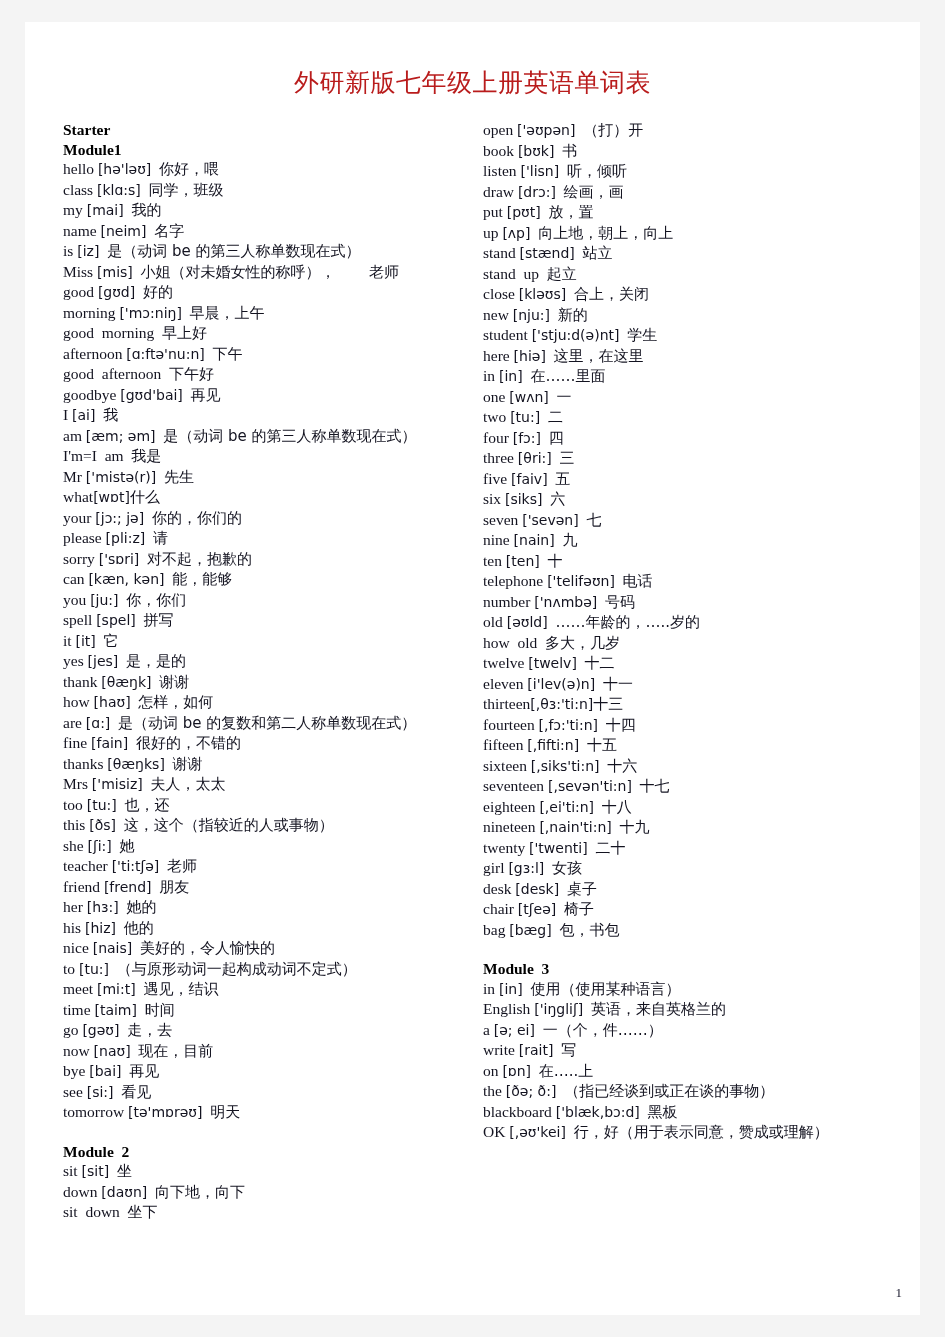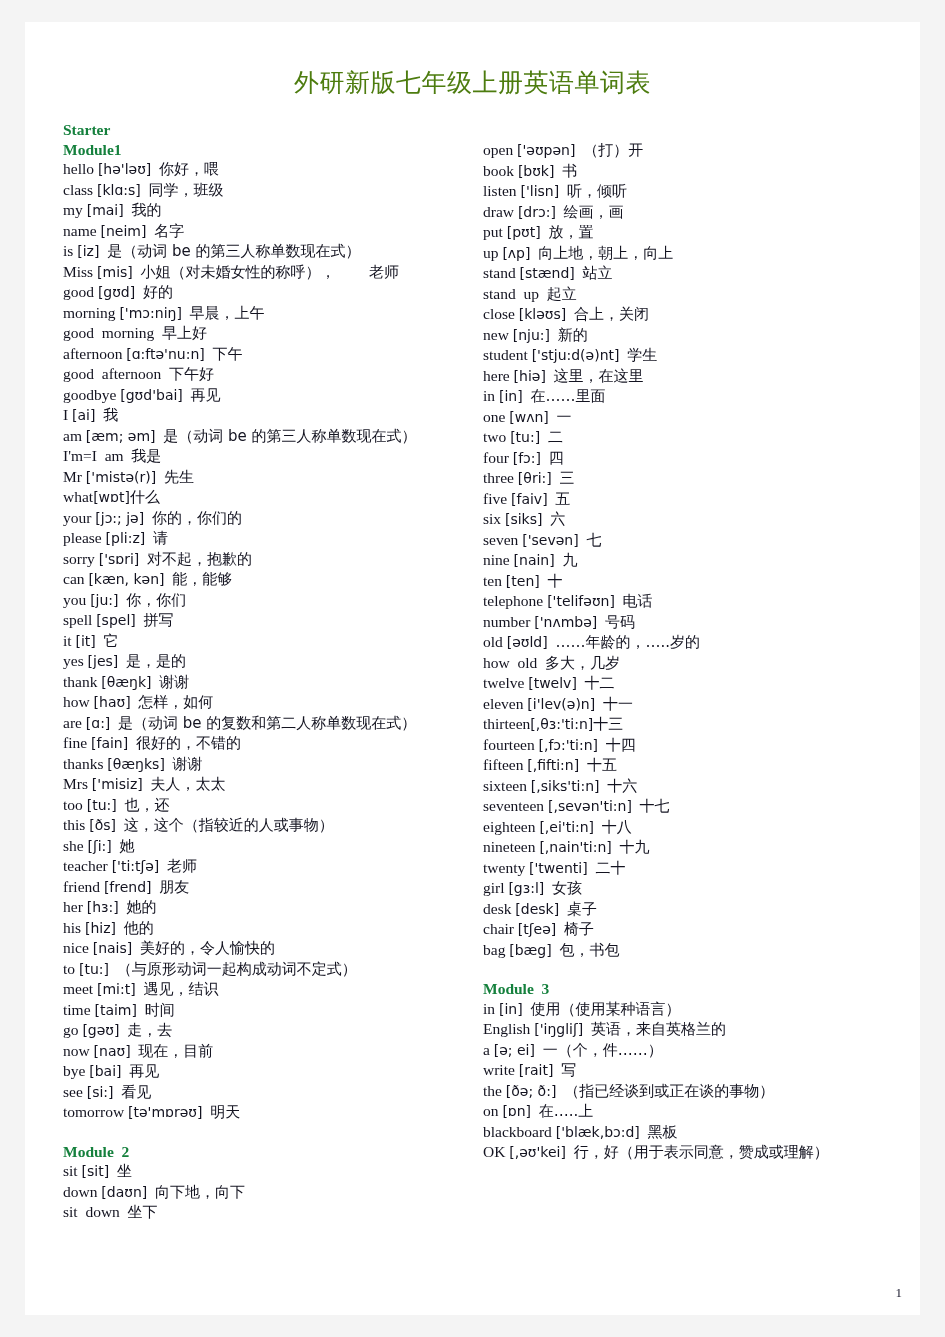--- a/index.html
+++ b/index.html
@@ -21,21 +21,21 @@
     width: 895px;
     height: 1293px;
     background: #ffffff;
     box-sizing: border-box;
     overflow: hidden;
   }
   .page-title {
     text-align: center;
     font-size: 25px;
     line-height: 1;
-    color: #4d7c0f;
+    color: #b91c1c;
     margin: 0;
     padding-top: 48px;
     letter-spacing: 0.5px;
     font-weight: normal;
     font-family: "Liberation Serif", "DejaVu Serif", serif;
   }
   .columns {
     position: absolute;
     left: 0;
     top: 98px;
@@ -48,27 +48,26 @@
   }
   .col-left {
     width: 440px;
     padding-left: 38px;
     padding-right: 4px;
   }
   .col-right {
     width: 455px;
     padding-left: 18px;
     padding-right: 8px;
-    margin-top: 20px;
   }
   .module-head {
     font-weight: bold;
     font-size: 15.5px;
     line-height: 19.5px;
-    color: #15803d;
+    color: #000000;
     white-space: pre;
   }
   .module-head.spaced {
     margin-top: 19px;
   }
   .entry {
     font-size: 15.5px;
     line-height: 19.5px;
     color: #131320;
     white-space: pre;
@@ -196,22 +195,22 @@
         <div class="entry"><span class="en">twenty</span> <span class="ph">['twenti]</span>  <span class="cn">二十</span></div>
         <div class="entry"><span class="en">girl</span> <span class="ph">[gɜ:l]</span>  <span class="cn">女孩</span></div>
         <div class="entry"><span class="en">desk</span> <span class="ph">[desk]</span>  <span class="cn">桌子</span></div>
         <div class="entry"><span class="en">chair</span> <span class="ph">[tʃeə]</span>  <span class="cn">椅子</span></div>
         <div class="entry"><span class="en">bag</span> <span class="ph">[bæg]</span>  <span class="cn">包，书包</span></div>
         <div class="module-head spaced">Module  3</div>
         <div class="entry"><span class="en">in</span> <span class="ph">[in]</span>  <span class="cn">使用（使用某种语言）</span></div>
         <div class="entry"><span class="en">English</span> <span class="ph">['iŋgliʃ]</span>  <span class="cn">英语，来自英格兰的</span></div>
         <div class="entry"><span class="en">a</span> <span class="ph">[ə; ei]</span>  <span class="cn">一（个，件……）</span></div>
         <div class="entry"><span class="en">write</span> <span class="ph">[rait]</span>  <span class="cn">写</span></div>
+        <div class="entry"><span class="en">on</span> <span class="ph">[ɒn]</span>  <span class="cn">在…..上</span></div>
         <div class="entry"><span class="en">the</span> <span class="ph">[ðə; ð:]</span>  <span class="cn">（指已经谈到或正在谈的事物）</span></div>
-        <div class="entry"><span class="en">on</span> <span class="ph">[ɒn]</span>  <span class="cn">在…..上</span></div>
         <div class="entry"><span class="en">blackboard</span> <span class="ph">['blæk,bɔ:d]</span>  <span class="cn">黑板</span></div>
         <div class="entry"><span class="en">OK</span> <span class="ph">[,əʊ'kei]</span>  <span class="cn">行，好（用于表示同意，赞成或理解）</span></div>
       </div>
   </div>
 
   <div class="page-number">1</div>
 
 </div>
 
 </body></html>

